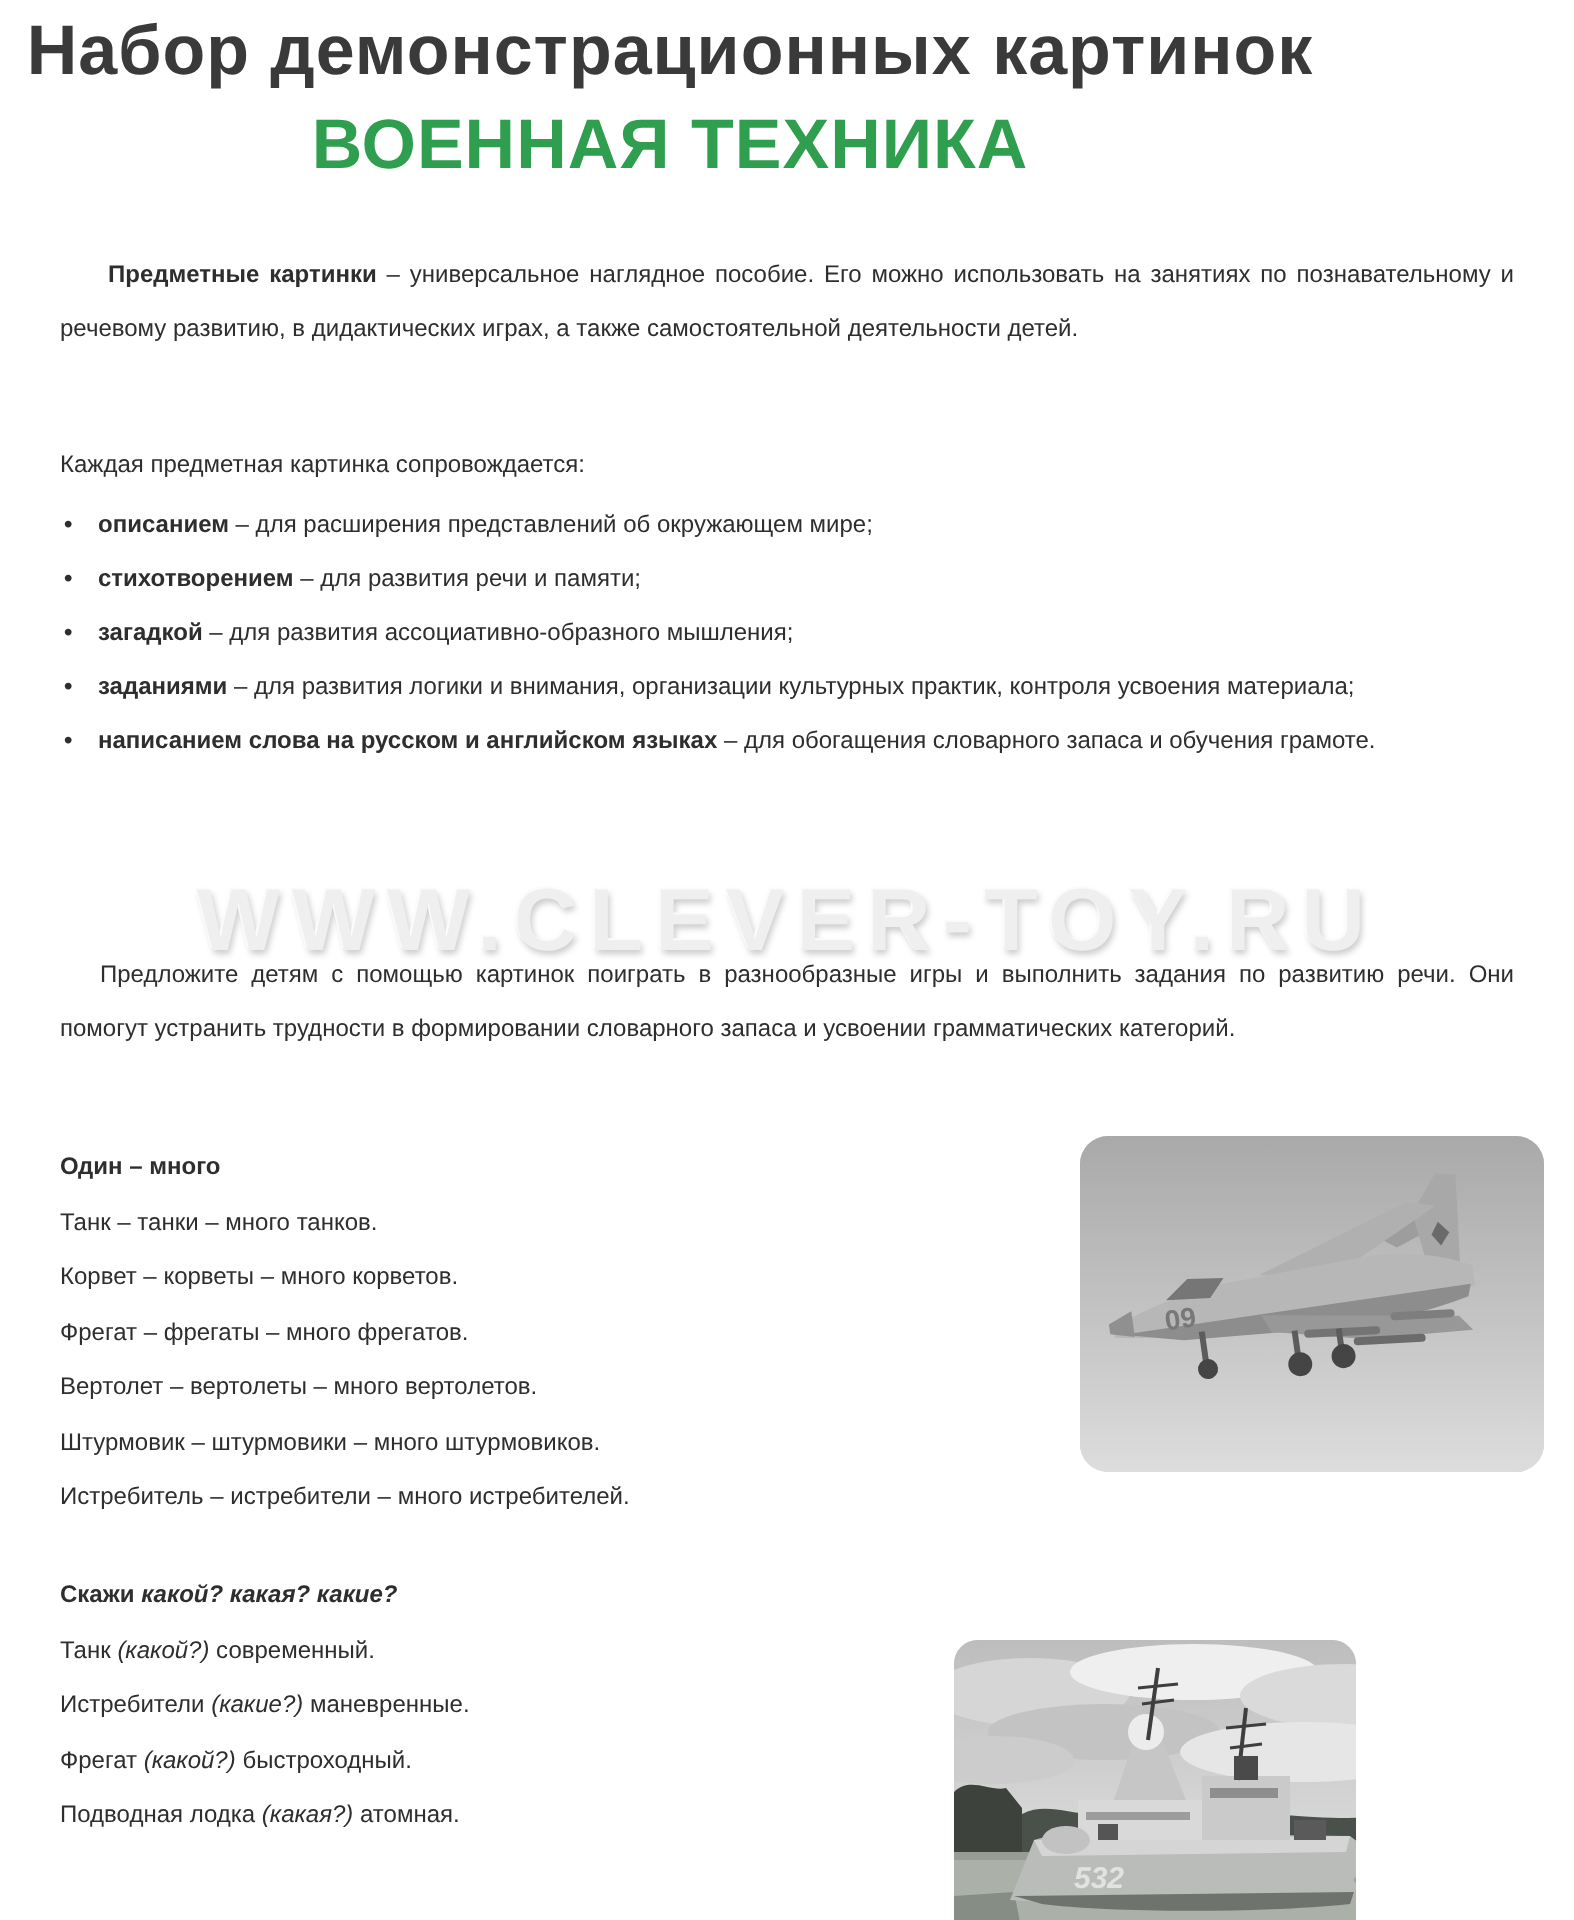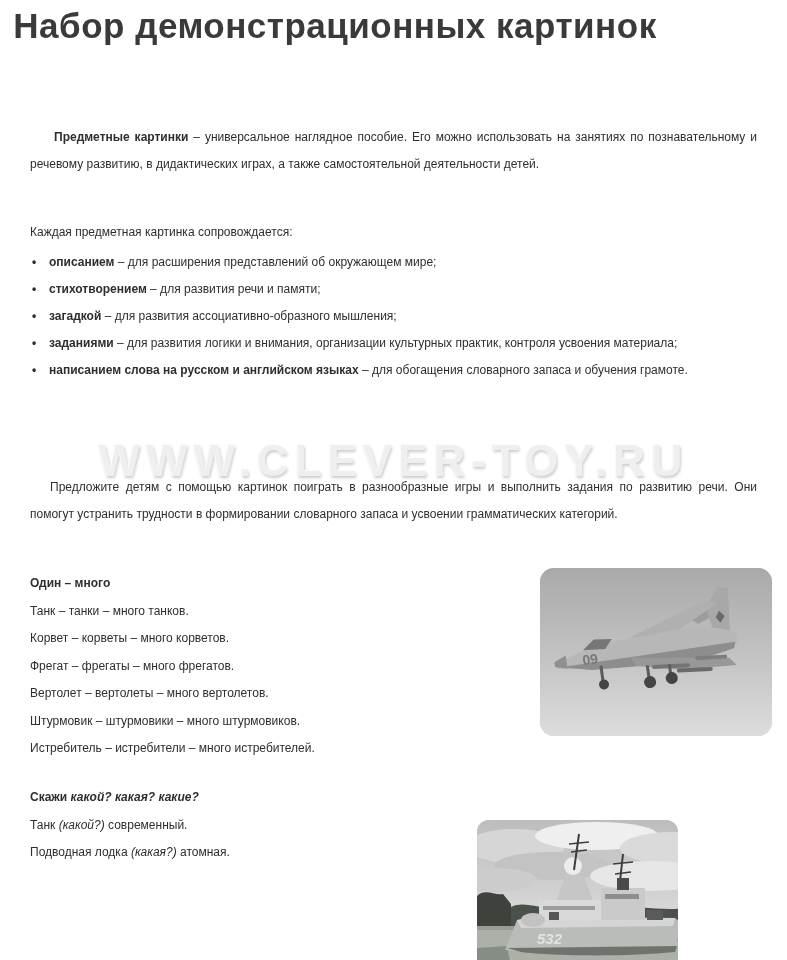--- a/index.html
+++ b/index.html
@@ -35,20 +35,21 @@
   .photo svg{display:block;}
   b{font-weight:bold;}
   i{font-style:italic;}
 </style>
 </head>
 <body>
 
 <div class="page">
 
   <div class="abs title title1">Набор демонстрационных картинок</div>
+  <div class="abs title title2" style="color: rgb(47, 158, 78);">ВОЕННАЯ ТЕХНИКА</div>
 
   <p class="abs body-text p1"><b>Предметные картинки</b><span> – универсальное наглядное пособие. Его можно использовать на занятиях по познавательному и речевому развитию, в дидактических играх, а также самостоятельной деятельности детей.</span></p>
 
   <div class="abs body-text list-intro">Каждая предметная картинка сопровождается:</div>
 
   <ul class="abs body-text bullets">
     <li><b>описанием</b><span> – для расширения представлений об окружающем мире;</span></li>
     <li><b>стихотворением</b><span> – для развития речи и памяти;</span></li>
     <li><b>загадкой</b><span> – для развития ассоциативно-образного мышления;</span></li>
     <li><b>заданиями</b><span> – для развития логики и внимания, организации культурных практик, контроля усвоения материала;</span></li>
@@ -65,20 +66,22 @@
     <div>Корвет – корветы – много корветов.</div>
     <div>Фрегат – фрегаты – много фрегатов.</div>
     <div>Вертолет – вертолеты – много вертолетов.</div>
     <div>Штурмовик – штурмовики – много штурмовиков.</div>
     <div>Истребитель – истребители – много истребителей.</div>
   </div>
 
   <div class="abs body-text say">
     <div class="sec-header"><span>Скажи </span><i>какой? какая? какие?</i></div>
     <div><span>Танк </span><i>(какой?)</i><span> современный.</span></div>
+    <div><span>Истребители </span><i>(какие?)</i><span> маневренные.</span></div>
+    <div><span>Фрегат </span><i>(какой?)</i><span> быстроходный.</span></div>
     <div><span>Подводная лодка </span><i>(какая?)</i><span> атомная.</span></div>
   </div>
 
   <div class="abs photo jet">
     <svg width="232" height="168" viewBox="0 0 232 168" xmlns="http://www.w3.org/2000/svg">
       <defs>
         <linearGradient id="sky1" x1="0" y1="0" x2="0" y2="1">
           <stop offset="0" stop-color="#a9a9a9"></stop>
           <stop offset="0.55" stop-color="#c4c4c4"></stop>
           <stop offset="1" stop-color="#dddddd"></stop>

